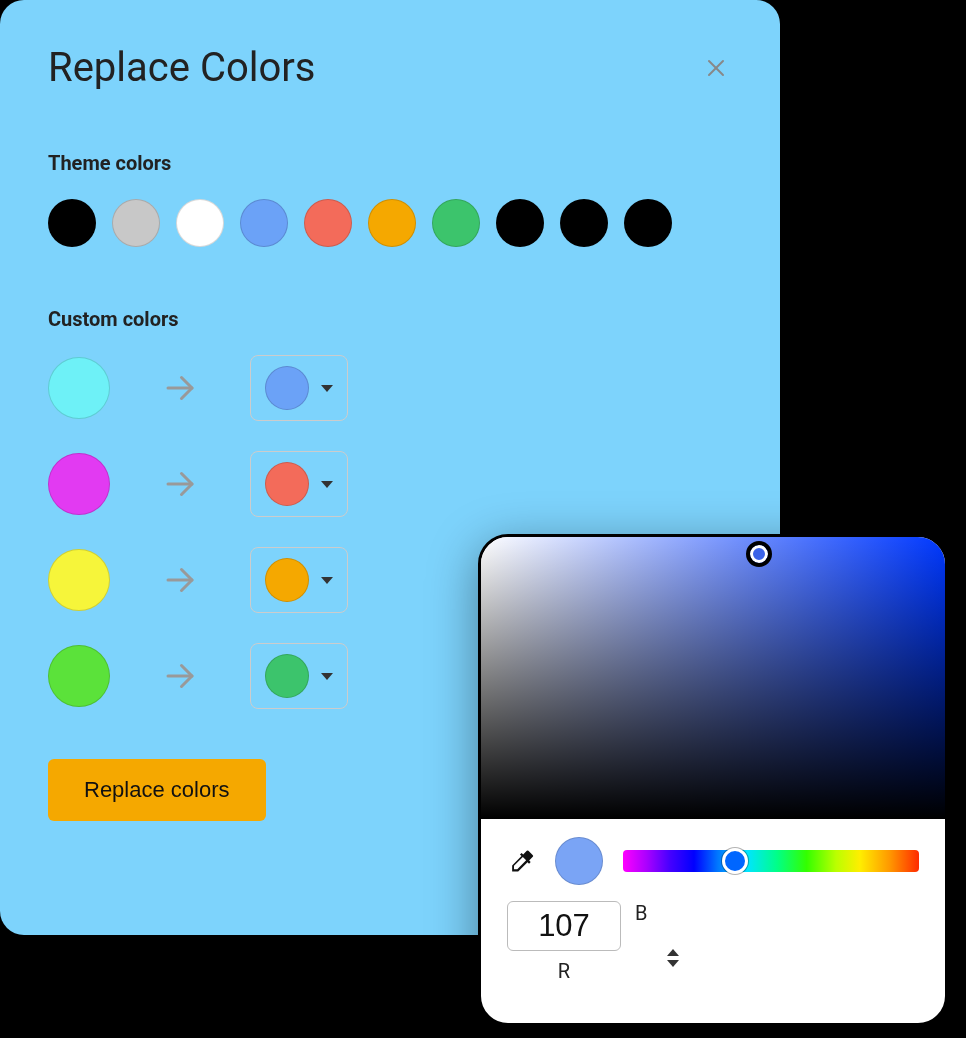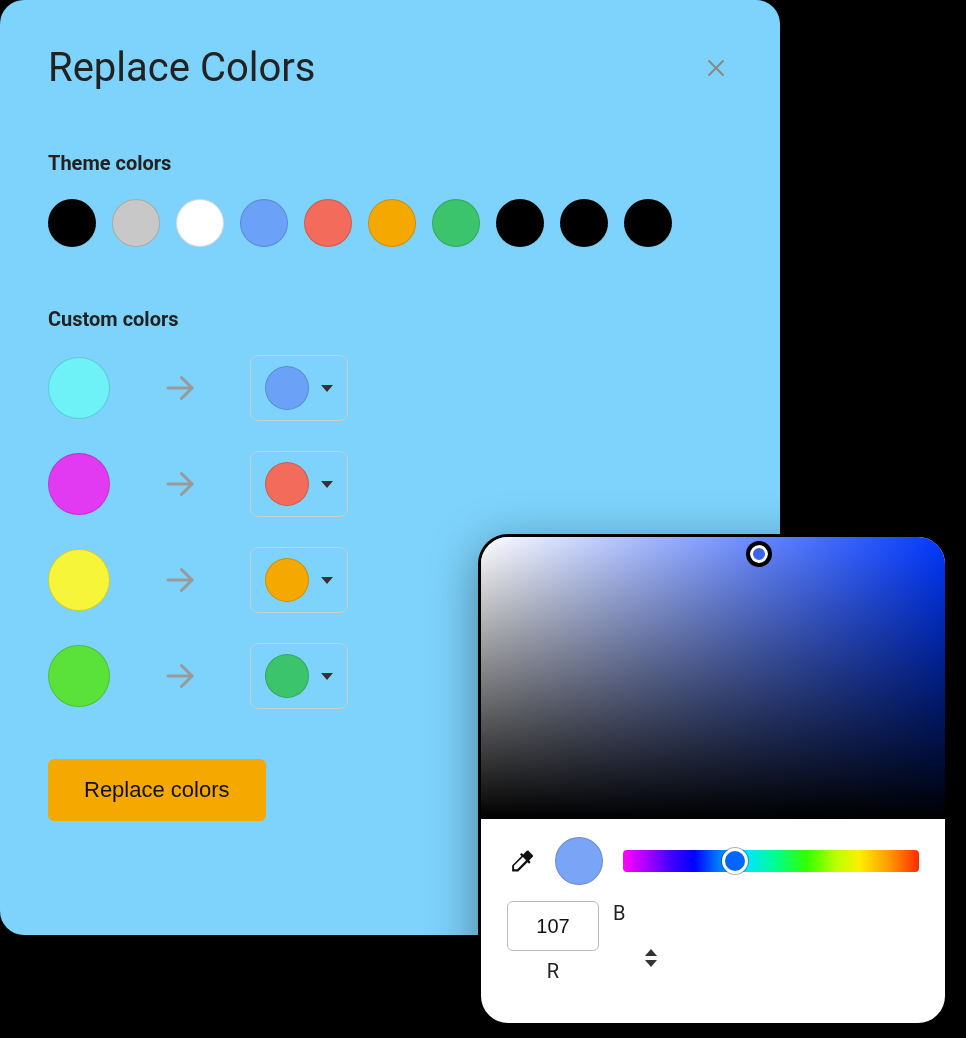--- a/index.html
+++ b/index.html
@@ -224,25 +224,25 @@
     gap: 14px;
     padding: 6px 26px 0 26px;
   }
   .rgb-col {
     display: flex;
     flex-direction: column;
     align-items: center;
     gap: 8px;
   }
   .rgb-input {
-    width: 92px;
+    width: 114px;
     height: 50px;
     border: 1px solid #bbb;
     border-radius: 6px;
-    font-size: 20px;
+    font-size: 31px;
     text-align: center;
     color: #111;
   }
   .rgb-label {
     font-size: 20px;
     color: #222;
   }
   .mode-stepper {
     display: flex;
     flex-direction: column;

